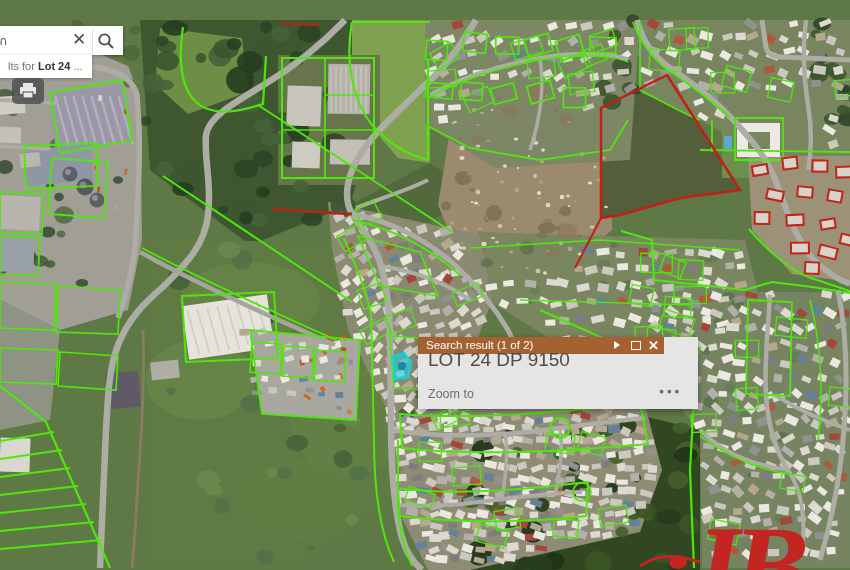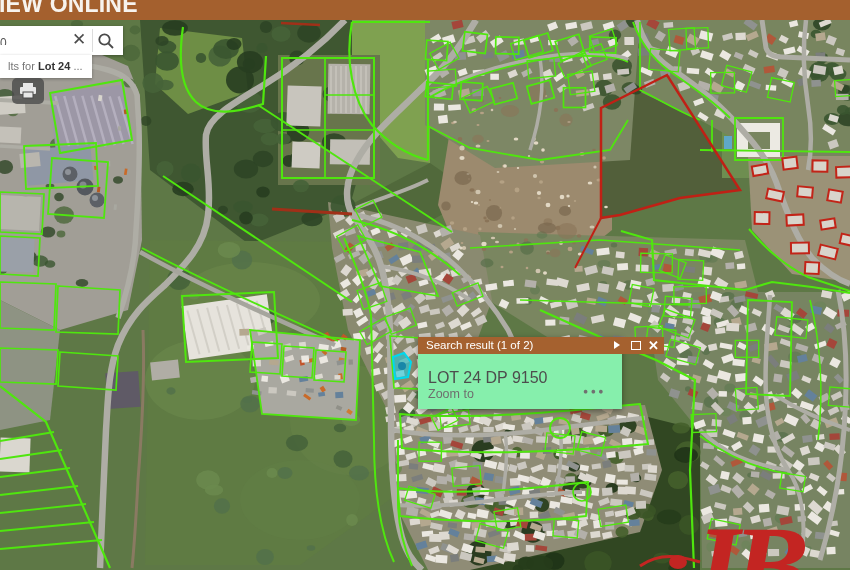--- a/index.html
+++ b/index.html
@@ -1745,23 +1745,20 @@
         <circle cx="402" cy="366" r="4" fill="#1887a8"></circle>
       </g>
 
 <g>
         <path d="M640,566 C660,552 680,556 700,562" stroke="#c32522" stroke-width="3" fill="none"></path>
         <ellipse cx="678" cy="562" rx="9" ry="7" fill="#c32522"></ellipse>
         <text x="682" y="606" font-family="Liberation Serif, serif" font-style="italic" font-weight="bold" font-size="116" fill="#c32522" letter-spacing="-8">JB</text>
       </g>
     </svg>
 
-<div style="position:absolute;left:0;top:0;width:850px;height:20px;background:#a4602e;overflow:hidden">
-<div style="position:absolute;left:-1px;top:-9px;font-size:23px;font-weight:bold;color:#f7f3ee;letter-spacing:0.2px">IEW ONLINE</div>
-</div>
 
 <div style="position:absolute;left:0;top:26px;width:123px;height:29px;background:#fff;box-shadow:0 1px 3px rgba(0,0,0,0.35)">
 
 <div style="position:absolute;left:0px;top:10px;width:9px;height:9px;overflow:hidden;color:#555;font-size:12px">0</div>
 
 <div style="position:absolute;left:70px;top:5px;width:18px;height:18px;color:#4d4d4d;font-size:17px;line-height:18px;text-align:center">✕</div>
 
 <div style="position:absolute;left:92px;top:3px;width:1px;height:23px;background:#dcdcdc"></div>
 
 <svg style="position:absolute;left:96px;top:5px" width="20" height="20" viewBox="0 0 20 20">
@@ -1775,31 +1772,31 @@
 </div>
 
 <div style="position:absolute;left:12px;top:78px;width:32px;height:26px;background:rgba(74,74,74,0.8);border-radius:5px">
 <svg style="position:absolute;left:7px;top:5px" width="18" height="16" viewBox="0 0 18 16">
         <rect x="4" y="0" width="10" height="4" fill="#e8e8e8"></rect>
         <rect x="1" y="4" width="16" height="7" rx="1" fill="#e8e8e8"></rect>
         <rect x="4" y="9" width="10" height="6" fill="#e8e8e8" stroke="rgba(74,74,74,1)" stroke-width="1"></rect>
       </svg>
 </div>
 
-<div style="position:absolute;left:418px;top:337px;width:204px;height:72px;background:#86efac;box-shadow:0 2px 6px rgba(0,0,0,0.4)">
+<div style="position:absolute;left:418px;top:337px;width:280px;height:72px;background:#e5e5e5;box-shadow:0 2px 6px rgba(0,0,0,0.4)">
 
 <div style="position:absolute;left:0;top:0;width:246px;height:17px;background:#a5612f">
 <div style="position:absolute;left:8px;top:2px;font-size:11.5px;color:#fff">Search result (1 of 2)</div>
 
 <div style="position:absolute;right:44px;top:4px;width:0;height:0;border-left:6.5px solid #fff;border-top:4px solid transparent;border-bottom:4px solid transparent"></div>
 
 <div style="position:absolute;right:23px;top:4px;width:10px;height:9px;border:1.6px solid #fff"></div>
 
 <div style="position:absolute;right:5px;top:1px;font-size:13px;font-weight:bold;color:#fff">✕</div>
 </div>
 
-<div style="position:absolute;left:10px;top:32px;font-size:16px;color:#4d4d4d">LOT 24 DP 9150</div>
+<div style="position:absolute;left:10px;top:12px;font-size:19px;color:#4d4d4d">LOT 24 DP 9150</div>
 
 <div style="position:absolute;left:10px;top:50px;font-size:12.5px;color:#6e6e6e;">Zoom to</div>
 
 <div style="position:absolute;right:16px;top:49px;font-size:8.5px;color:#707070;letter-spacing:2.5px">●●●</div>
 </div>
 </div>
 
 </body></html>

